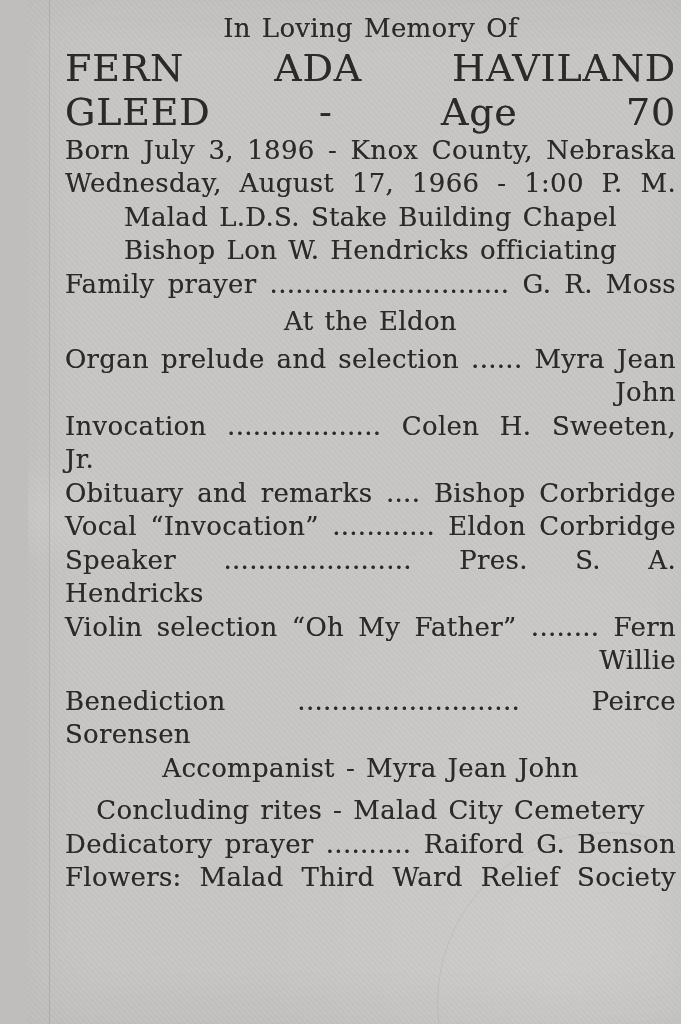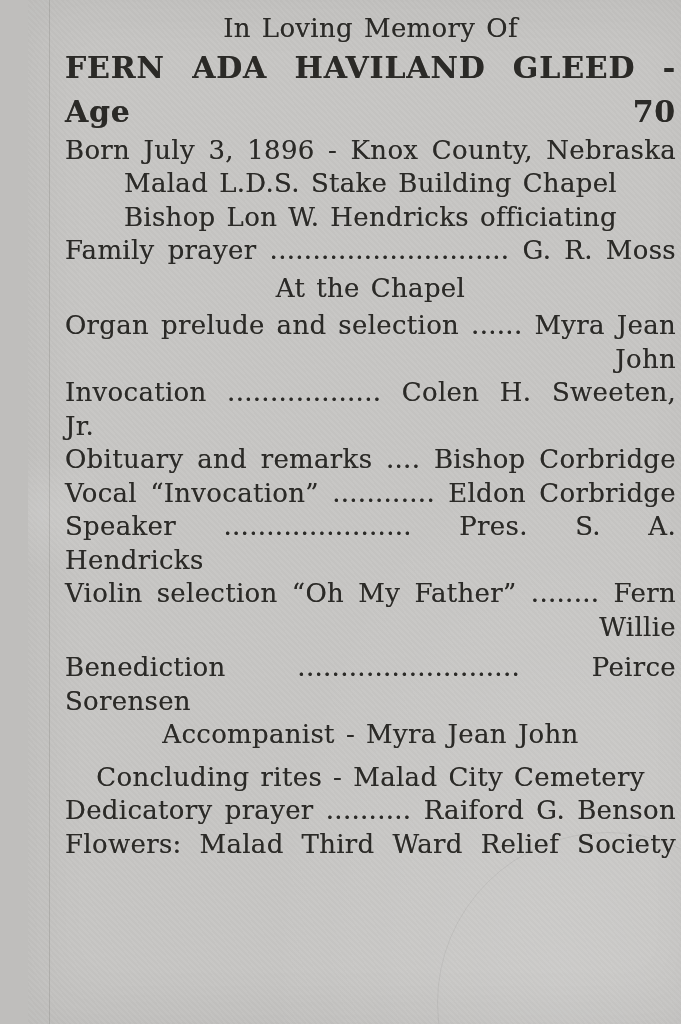--- a/index.html
+++ b/index.html
@@ -36,43 +36,44 @@
     letter-spacing:0.3px;word-spacing:2.5px;
     white-space:nowrap;
   }
   .center{text-align:center;white-space:normal;}
   .right{text-align:right;}
   .fill{
     text-align:justify;text-align-last:justify;text-justify:inter-word;
     white-space:normal;
   }
   .title{
-    font-weight:bold;font-size:30px;line-height:44px;letter-spacing:0.8px;
+    font-weight:normal;font-size:38px;line-height:44px;letter-spacing:0.8px;
   }
   .caps{letter-spacing:2px;}
   .mt-a{margin-top:6px;}
   .mt-b{margin-top:18px;}
   .mt-c{margin-top:4px;}
   .mt-d{margin-top:7px;}
   .mt-e{margin-top:9px;}
 </style>
 </head>
 <body>
 
 <div class="card">
   <div class="line center">In Loving Memory Of</div>
   <div class="line fill title">FERN ADA HAVILAND GLEED - Age 70</div>
   <div class="line fill">Born July 3, 1896 - Knox County, Nebraska</div>
 
+  <div class="line fill">Wednesday, August 17, 1966 - 1:00 P. M.</div>
   <div class="line center">Malad L.D.S. Stake Building Chapel</div>
   <div class="line center">Bishop Lon W. Hendricks officiating</div>
 
   <div class="line fill">Family prayer ............................ G. R. Moss</div>
 
-  <div class="line center mt-c">At the Chapel</div>
+  <div class="line center mt-c">At the Eldon</div>
   <div class="line fill mt-c">Organ prelude and selection ...... Myra Jean</div>
   <div class="line right">John</div>
   <div class="line fill">Invocation .................. Colen H. Sweeten, Jr.</div>
   <div class="line fill">Obituary and remarks .... Bishop Corbridge</div>
   <div class="line fill">Vocal “Invocation” ............ Eldon Corbridge</div>
   <div class="line fill">Speaker ...................... Pres. S. A. Hendricks</div>
   <div class="line fill">Violin selection “Oh My Father” ........ Fern</div>
   <div class="line right">Willie</div>
   <div class="line fill mt-d">Benediction .......................... Peirce Sorensen</div>
   <div class="line center">Accompanist - Myra Jean John</div>

